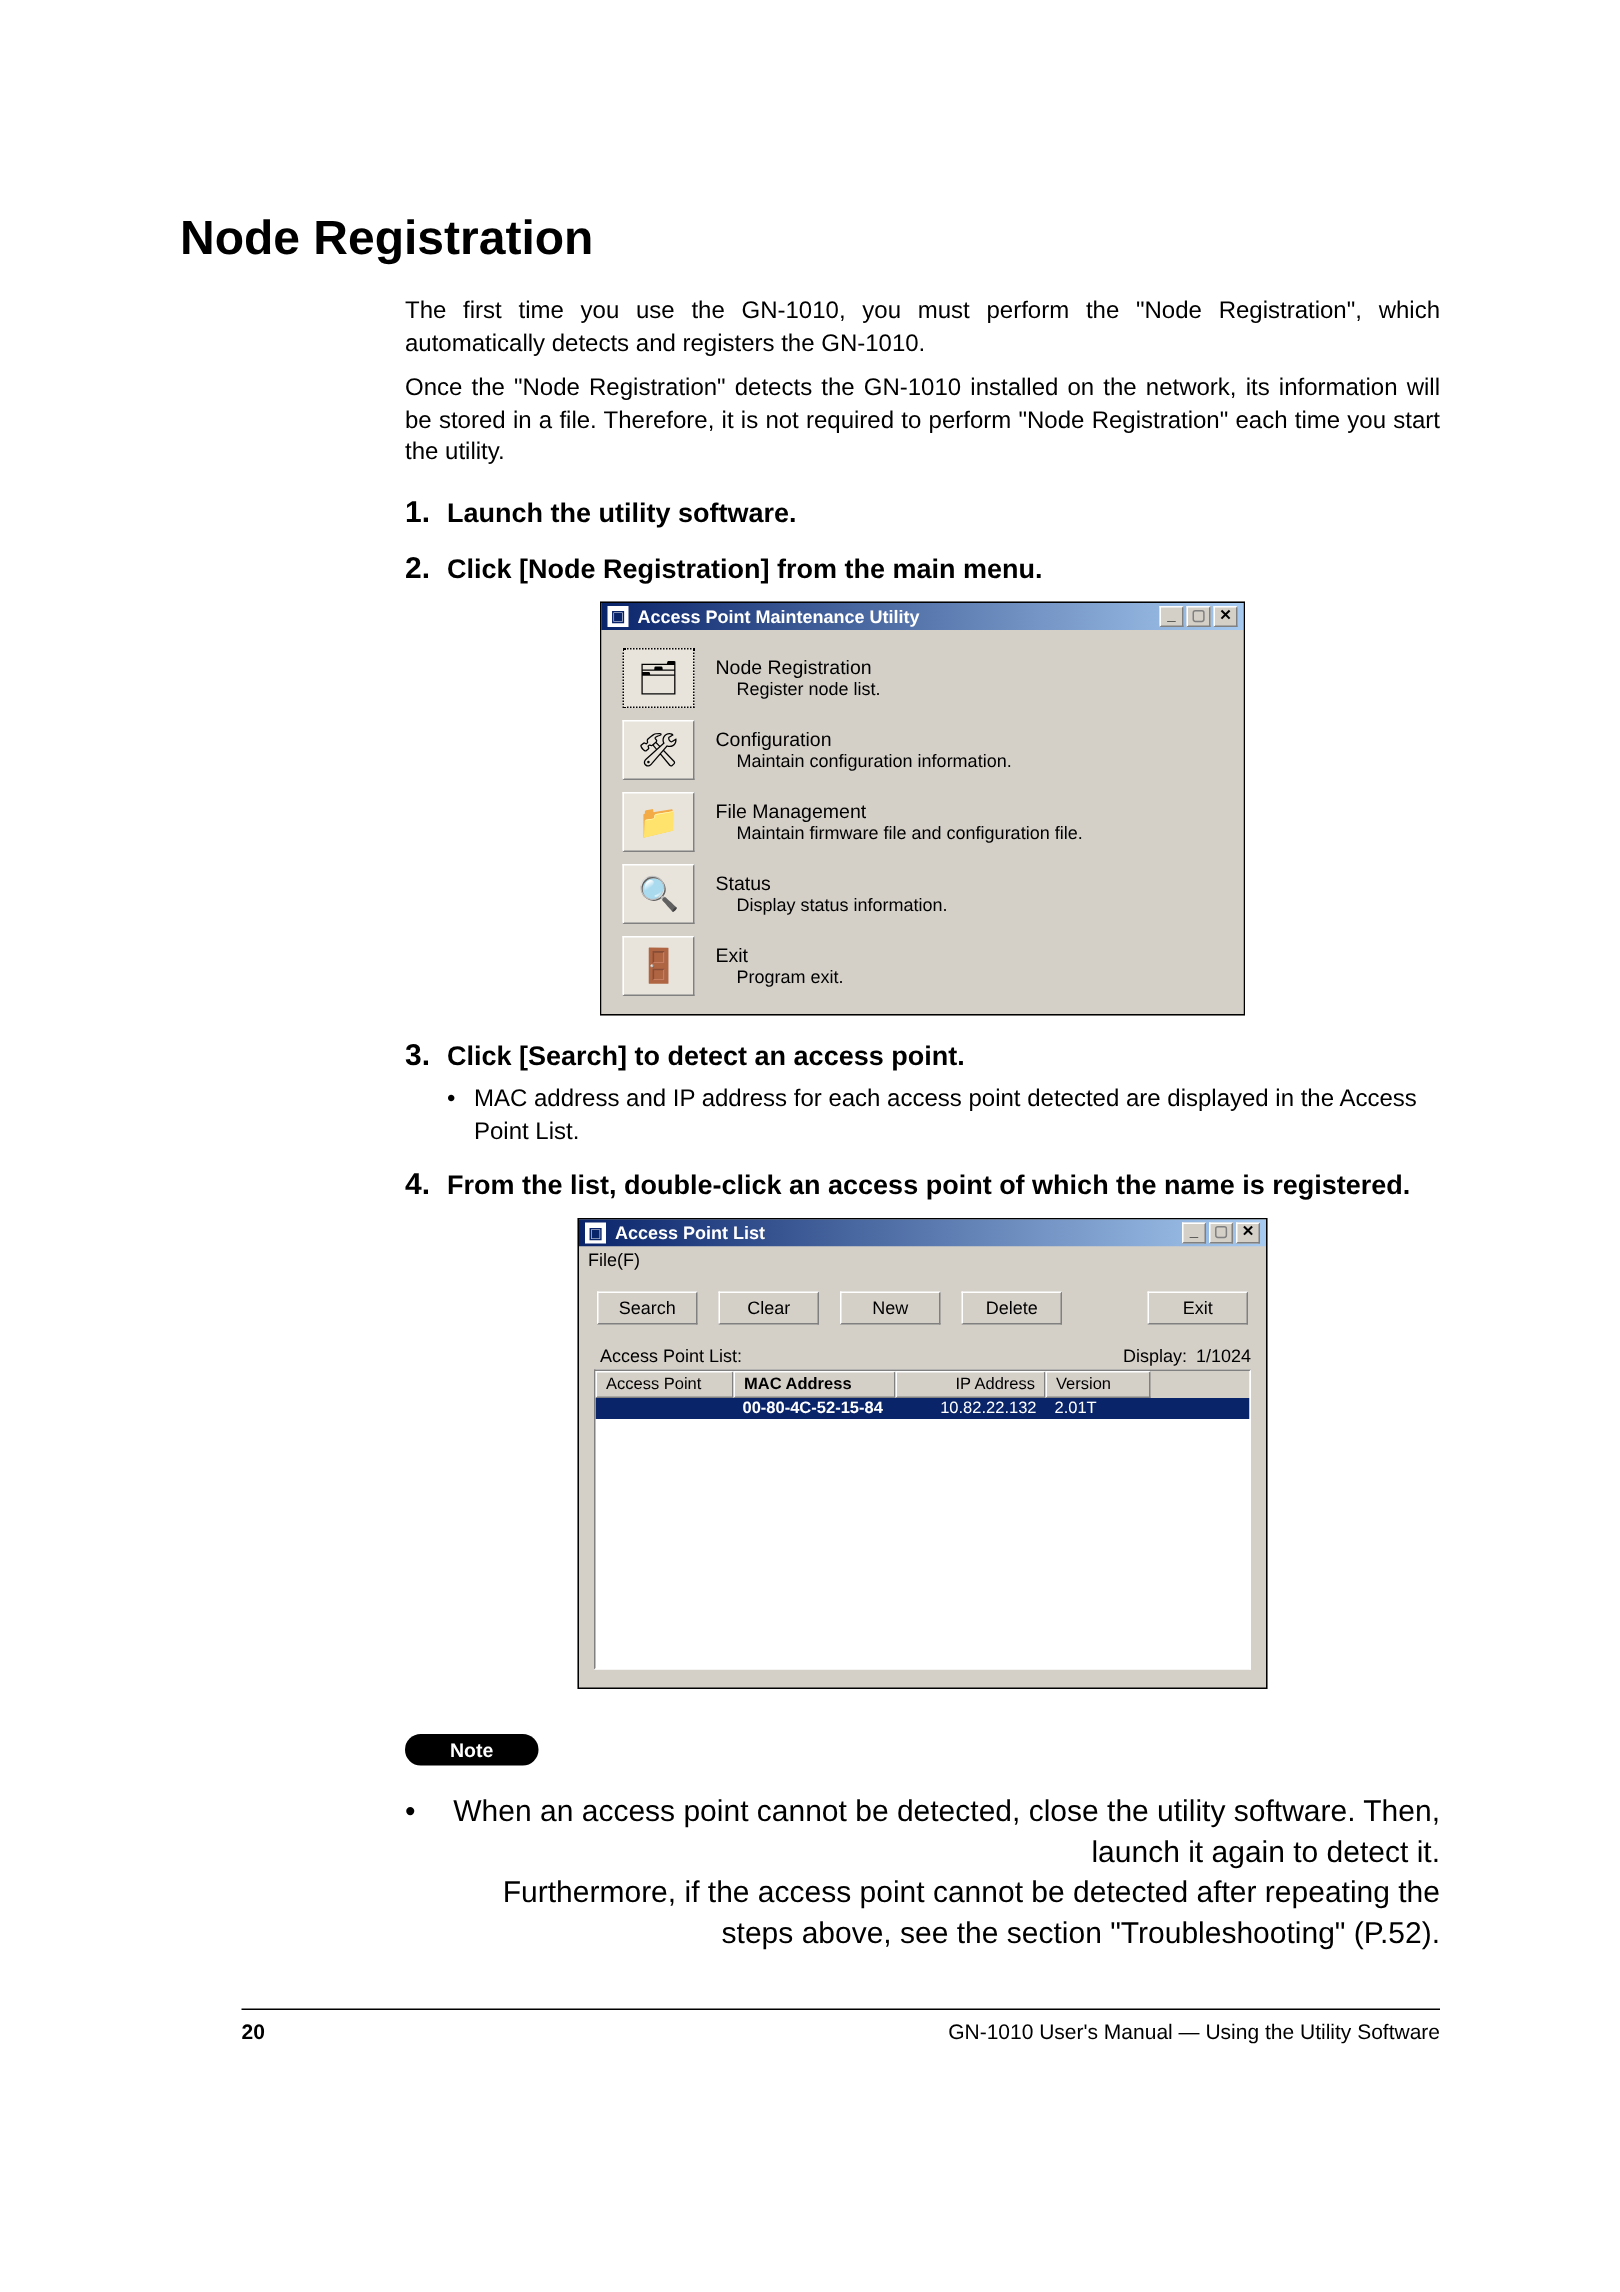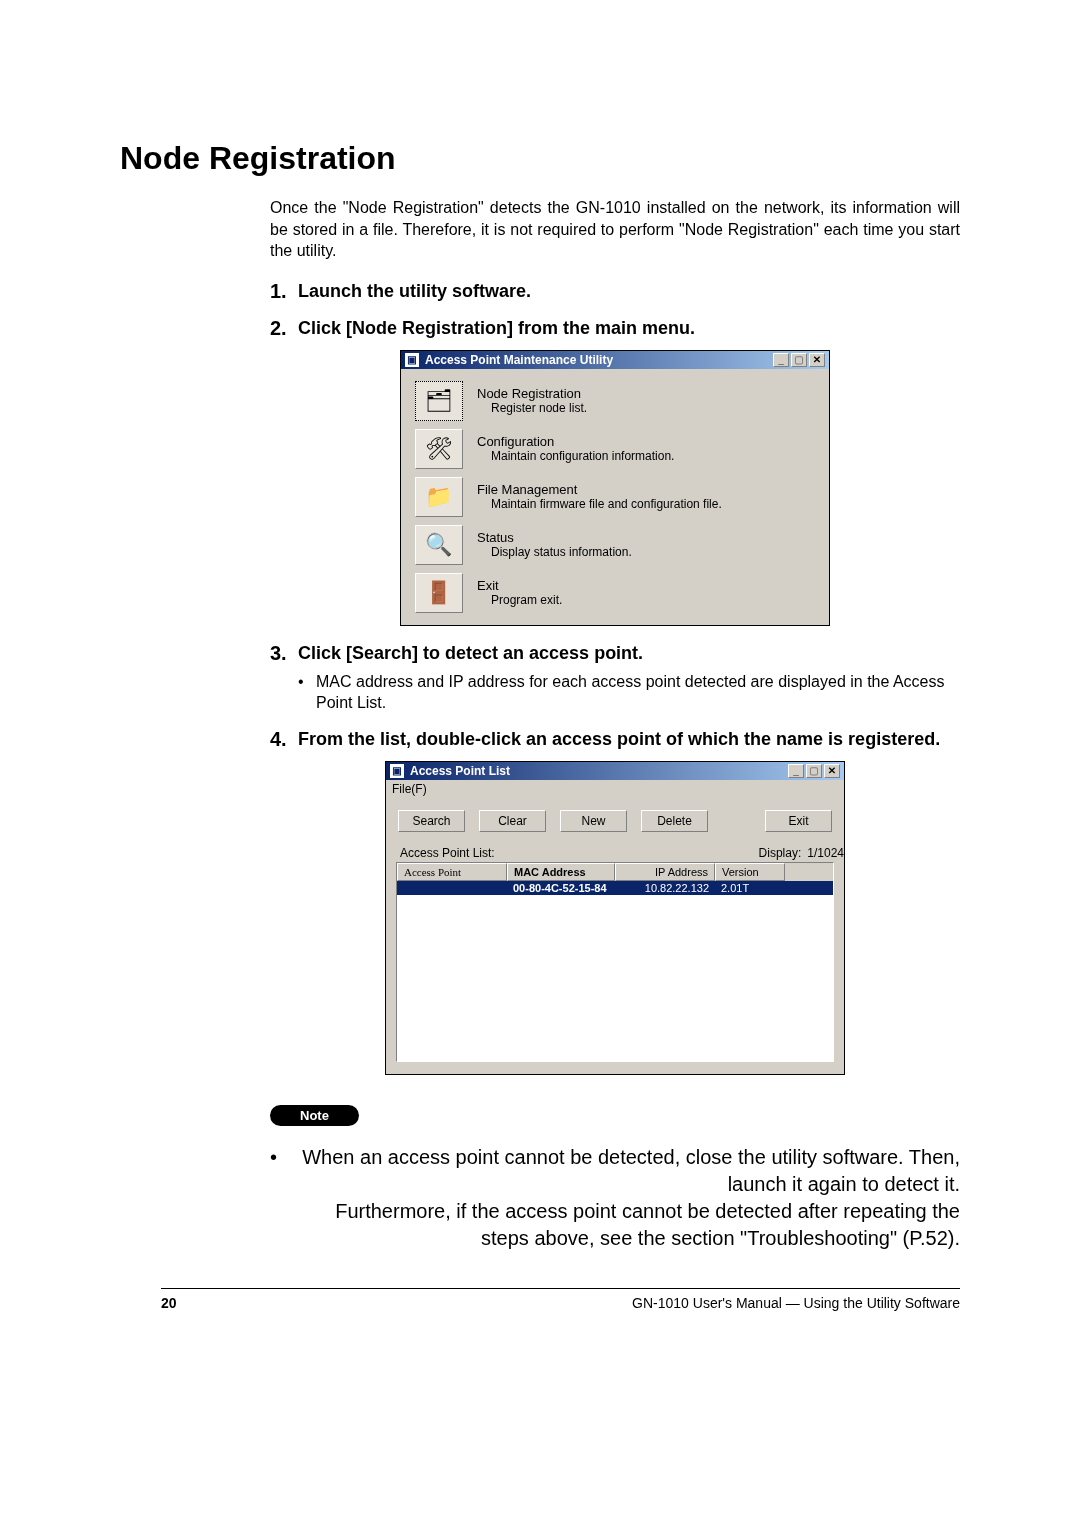--- a/index.html
+++ b/index.html
@@ -100,36 +100,36 @@
   .btnrow { display: flex; gap: 14px; padding: 12px 12px 6px 12px; }
   .btn {
     flex: 0 0 67px; height: 22px;
     border: 1px solid #808080;
     border-top-color: #fff; border-left-color: #fff;
     background: #d4d0c8;
     text-align: center; line-height: 20px;
     font-size: 12px;
   }
   .btnspacer { flex: 1; }
-  .listlabel { display: flex; padding: 8px 0 2px 14px; font-size: 12px; }
+  .listlabel { display: flex; padding: 8px 10px 2px 14px; font-size: 12px; }
   .listbox {
     margin: 0 10px 12px 10px;
     border: 1px solid #808080;
     border-bottom-color: #fff; border-right-color: #fff;
     background: #fff;
     height: 200px;
     overflow: hidden;
   }
   .listhead { display: flex; background: #d4d0c8; }
   .listhead .col {
     border: 1px solid #808080;
     border-top-color: #fff; border-left-color: #fff;
     padding: 2px 6px; font-size: 11px;
   }
-  .c1 { width: 110px; font-family: Liberation Serif, serif; }
+  .c1 { width: 92px; }
   .c2 { width: 108px; font-weight: bold; }
   .c3 { width: 100px; text-align: right; }
   .c4 { width: 70px; }
   .listrow { display: flex; background: #0a246a; color: #fff; font-size: 11px; }
   .listrow .cell { padding: 1px 6px; }
 
   
   .note-pill {
     display: inline-block;
     background: #000;
@@ -155,20 +155,21 @@
   .footer-rule .pg { font-weight: bold; margin-right: 30px; }
   .footer-rule .ft-spacer { flex: 1; }
 </style>
 </head>
 <body>
 
 <h1 class="section-heading">Node Registration</h1>
 
 <div class="body-region">
 
+  <p class="para">The first time you use the GN-1010, you must perform the "Node Registration", which automatically detects and registers the GN-1010.</p>
   <p class="para">Once the "Node Registration" detects the GN-1010 installed on the network, its information will be stored in a file.  Therefore, it is not required to perform "Node Registration" each time you start the utility.</p>
 
   <ol class="steps">
     <li>
       <div class="step-head">
         <span class="step-num">1.</span>
         <span class="step-title">Launch the utility software.</span>
       </div>
     </li>
     <li>

